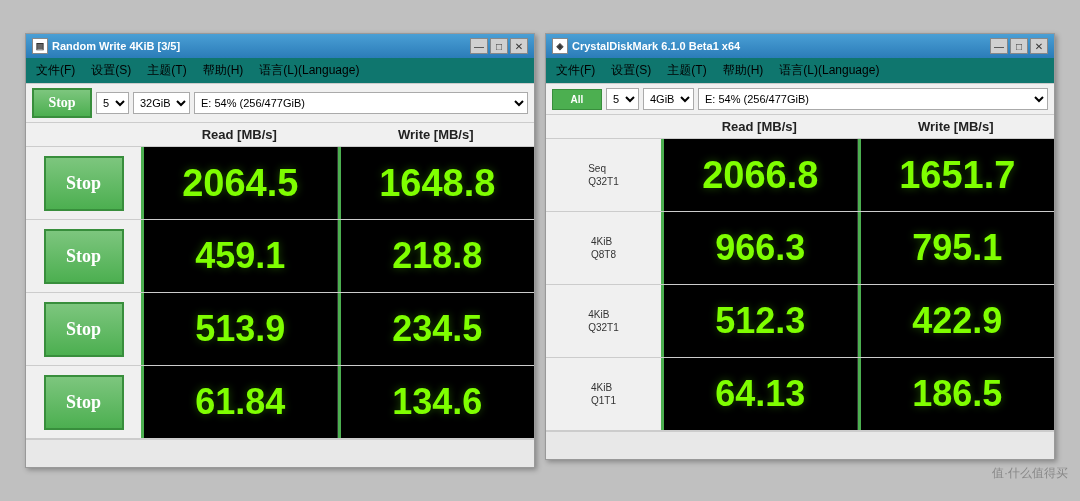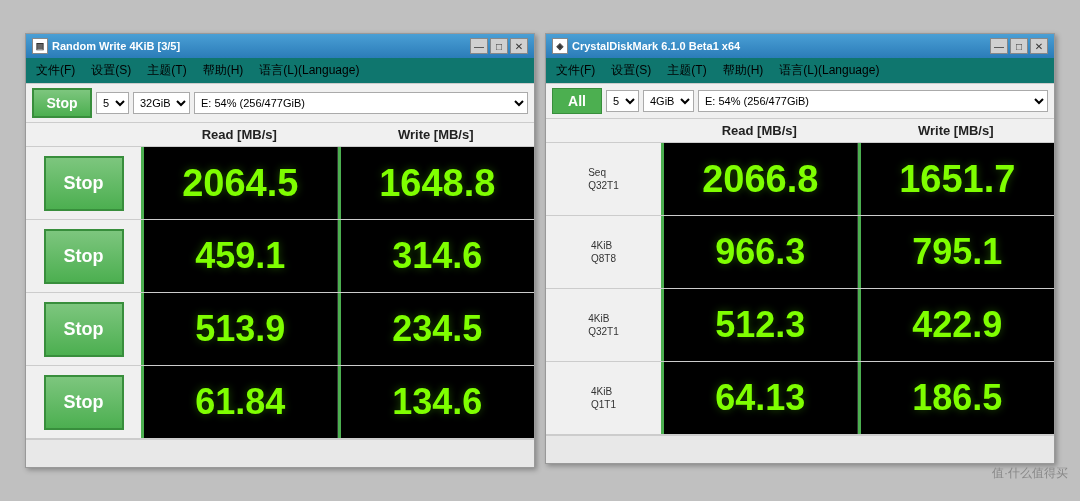--- a/index.html
+++ b/index.html
@@ -93,21 +93,21 @@
       gap: 4px;
       padding: 4px 6px;
       background: #f0f0f0;
       border-bottom: 1px solid #ccc;
     }
 
     .all-btn {
       background: #4caf50;
       color: white;
       font-weight: bold;
-      font-size: 14px;
+      font-size: 10px;
       padding: 4px 10px;
       border: 1px solid #388e3c;
       cursor: pointer;
       min-width: 50px;
       text-align: center;
     }
 
     .select-box {
       height: 22px;
       font-size: 11px;
@@ -155,20 +155,21 @@
       color: white;
       font-weight: bold;
       font-size: 18px;
       border: 2px solid #388e3c;
       cursor: pointer;
       width: 80px;
       height: 55px;
       display: flex;
       align-items: center;
       justify-content: center;
+      font-family: Liberation Serif, serif;
     }
 
     .row-label-text {
       font-size: 10px;
       color: #333;
       text-align: left;
       line-height: 1.3;
       display: flex;
       align-items: center;
       justify-content: center;
@@ -273,21 +274,21 @@
       </div>
 
       <div class="data-row">
         <div class="row-label">
           <button class="stop-btn">Stop</button>
         </div>
         <div class="data-cell">
           <span class="data-value medium">459.1</span>
         </div>
         <div class="data-cell">
-          <span class="data-value medium">314.6</span>
+          <span class="data-value medium">218.8</span>
         </div>
       </div>
 
       <div class="data-row">
         <div class="row-label">
           <button class="stop-btn">Stop</button>
         </div>
         <div class="data-cell">
           <span class="data-value medium">513.9</span>
         </div>

